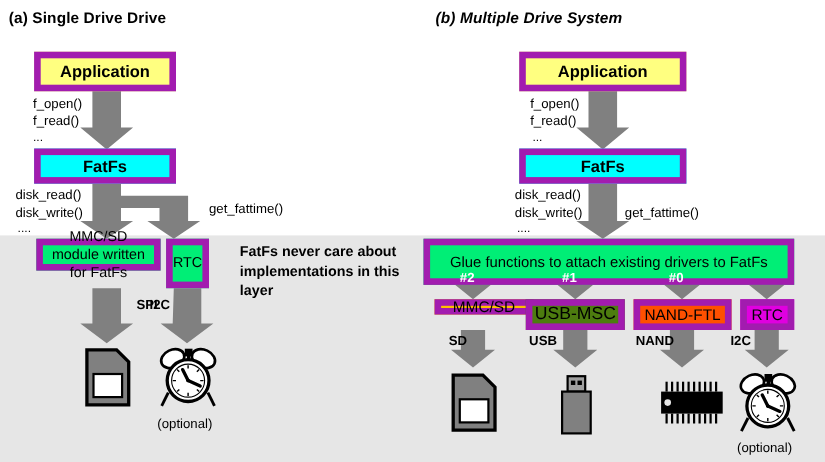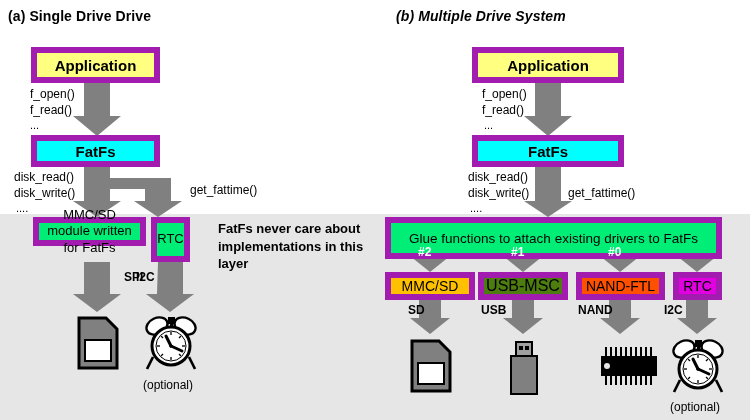--- a/index.html
+++ b/index.html
@@ -139,21 +139,21 @@
   <div class="lbl" style="left:468px;top:186px;">disk_write()</div>
   <div class="lbl small" style="left:470px;top:202px;">....</div>
   <div class="lbl" style="left:568px;top:186px;">get_fattime()</div>
 
   <div class="box glue" style="left:385px;top:217px;width:337px;height:42px;">Glue functions to attach existing drivers to FatFs</div>
 
   <div class="lbl bold" style="left:418px;top:245px;color:#ffffff;">#2</div>
   <div class="lbl bold" style="left:511px;top:245px;color:#ffffff;">#1</div>
   <div class="lbl bold" style="left:608px;top:245px;color:#ffffff;">#0</div>
 
-  <div class="box gold" style="left:385px;top:272px;width:90px;height:28px;">MMC/SD</div>
+  <div class="box gold" style="left:395px;top:272px;width:90px;height:14px;">MMC/SD</div>
   <div class="box lime" style="left:478px;top:272px;width:90px;height:28px;">USB-MSC</div>
   <div class="box orange" style="left:576px;top:272px;width:89px;height:28px;">NAND-FTL</div>
   <div class="box magenta" style="left:673px;top:272px;width:49px;height:28px;">RTC</div>
 
   <div class="lbl bold" style="left:388px;top:303px;margin-left:20px;">SD</div>
   <div class="lbl bold" style="left:481px;top:303px;">USB</div>
   <div class="lbl bold" style="left:578px;top:303px;">NAND</div>
   <div class="lbl bold" style="left:664px;top:303px;">I2C</div>
 
   <svg class="ico" style="left:409px;top:338px;" width="44" height="56" viewBox="0 0 44 56">

